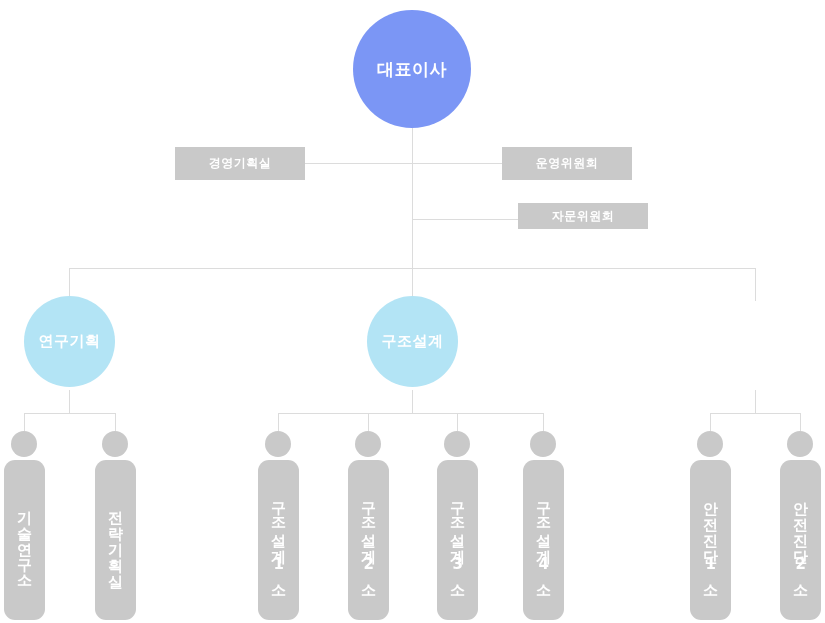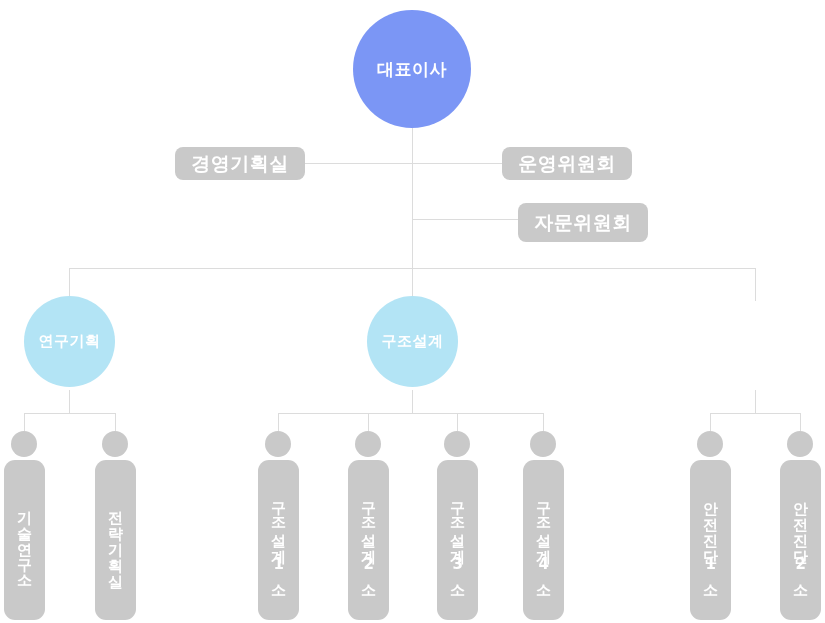--- a/index.html
+++ b/index.html
@@ -46,26 +46,26 @@
   .node-circle.div {
     background: #b3e4f5;
     font-size: 15px;
     font-weight: 700;
   }
 
   
   .pill {
     position: absolute;
     background: #c9c9c9;
-    border-radius: 8px;
+    border-radius: 0;
     display: flex;
     align-items: center;
     justify-content: center;
     color: #ffffff;
-    font-size: 19px;
+    font-size: 12px;
     font-weight: 700;
     letter-spacing: 0.5px;
   }
 
   
   .leaf-dot {
     position: absolute;
     width: 26px;
     height: 26px;
     border-radius: 50%;
@@ -127,21 +127,21 @@
   <div class="line h" style="left:710px; top:413px; width:91px;"></div>
   <div class="line v" style="left:710px; top:413px; height:18px;"></div>
   <div class="line v" style="left:800px; top:413px; height:18px;"></div>
 
   <div class="node-circle root" style="left:353px; top:10px; width:118px; height:118px;">대표이사</div>
 
   <div class="pill" style="left:175px; top:147px; width:130px; height:33px;">경영기획실</div>
 
   <div class="pill" style="left:502px; top:147px; width:130px; height:33px;">운영위원회</div>
 
-  <div class="pill" style="left:518px; top:203px; width:130px; height:39px;">자문위원회</div>
+  <div class="pill" style="left:518px; top:203px; width:130px; height:26px;">자문위원회</div>
 
   <div class="node-circle div" style="left:367px; top:296px; width:91px; height:91px;">구조설계</div>
 
   <div class="node-circle div" style="left:24px; top:296px; width:91px; height:91px;">연구기획</div>
 
 
   <div class="leaf-dot" style="left:11px; top:431px;"></div>
   <div class="leaf-box" style="left:4px; top:460px; height:160px;">
     <span class="leaf-label">기술연구소</span>
   </div>

